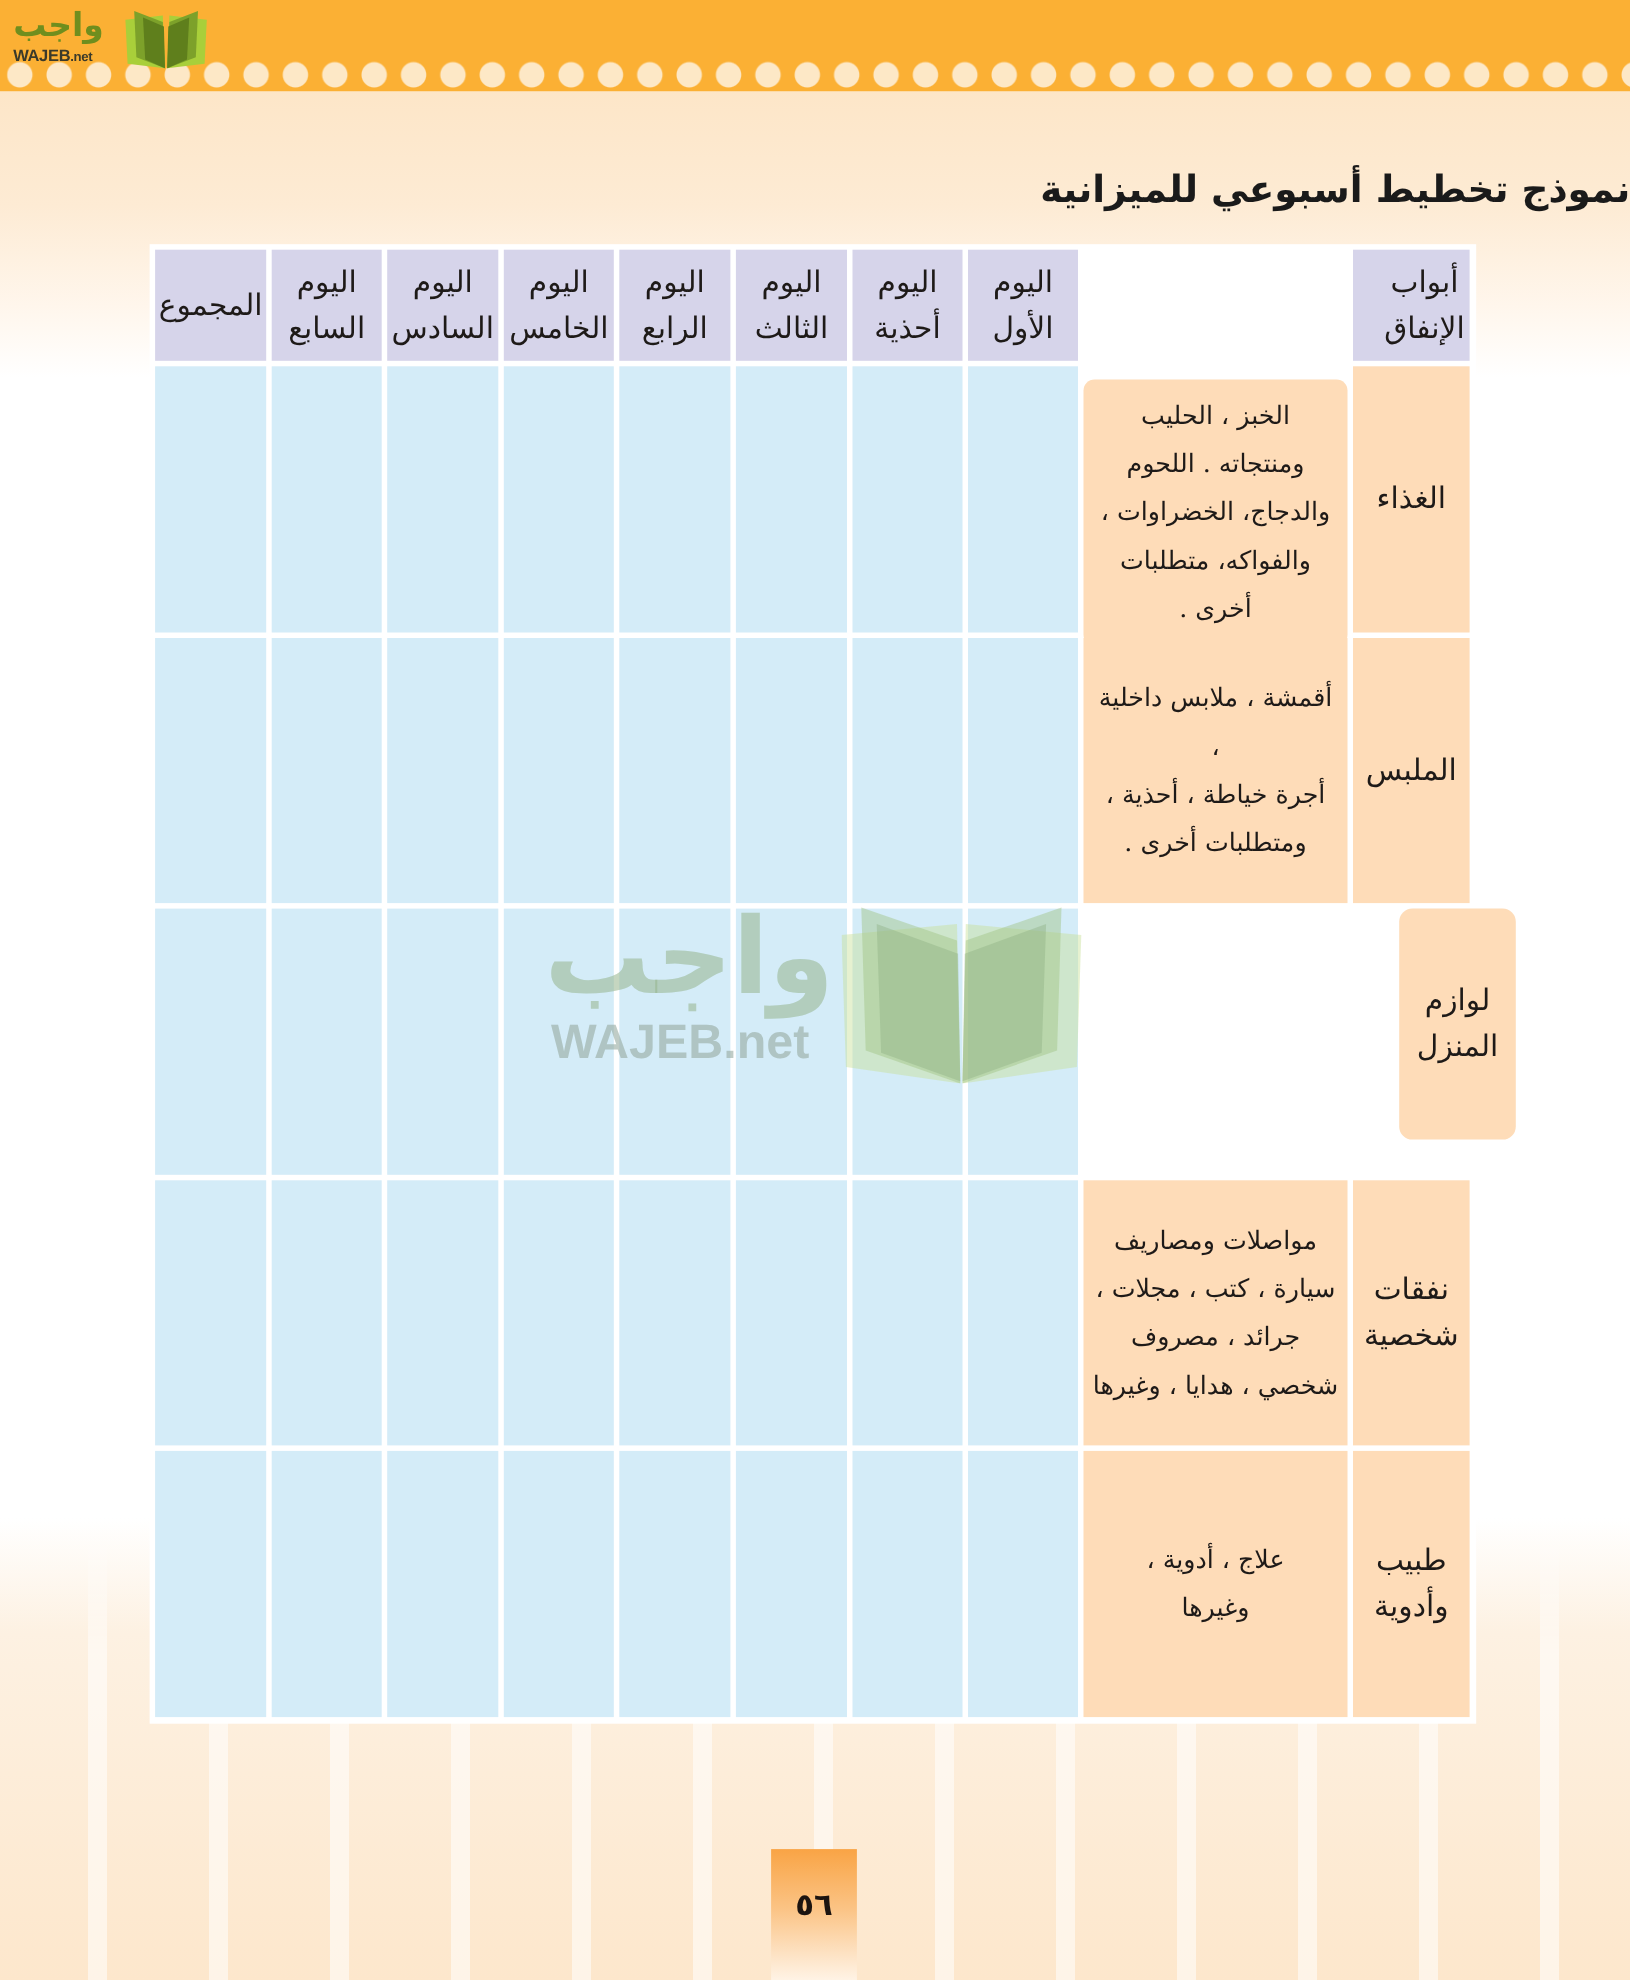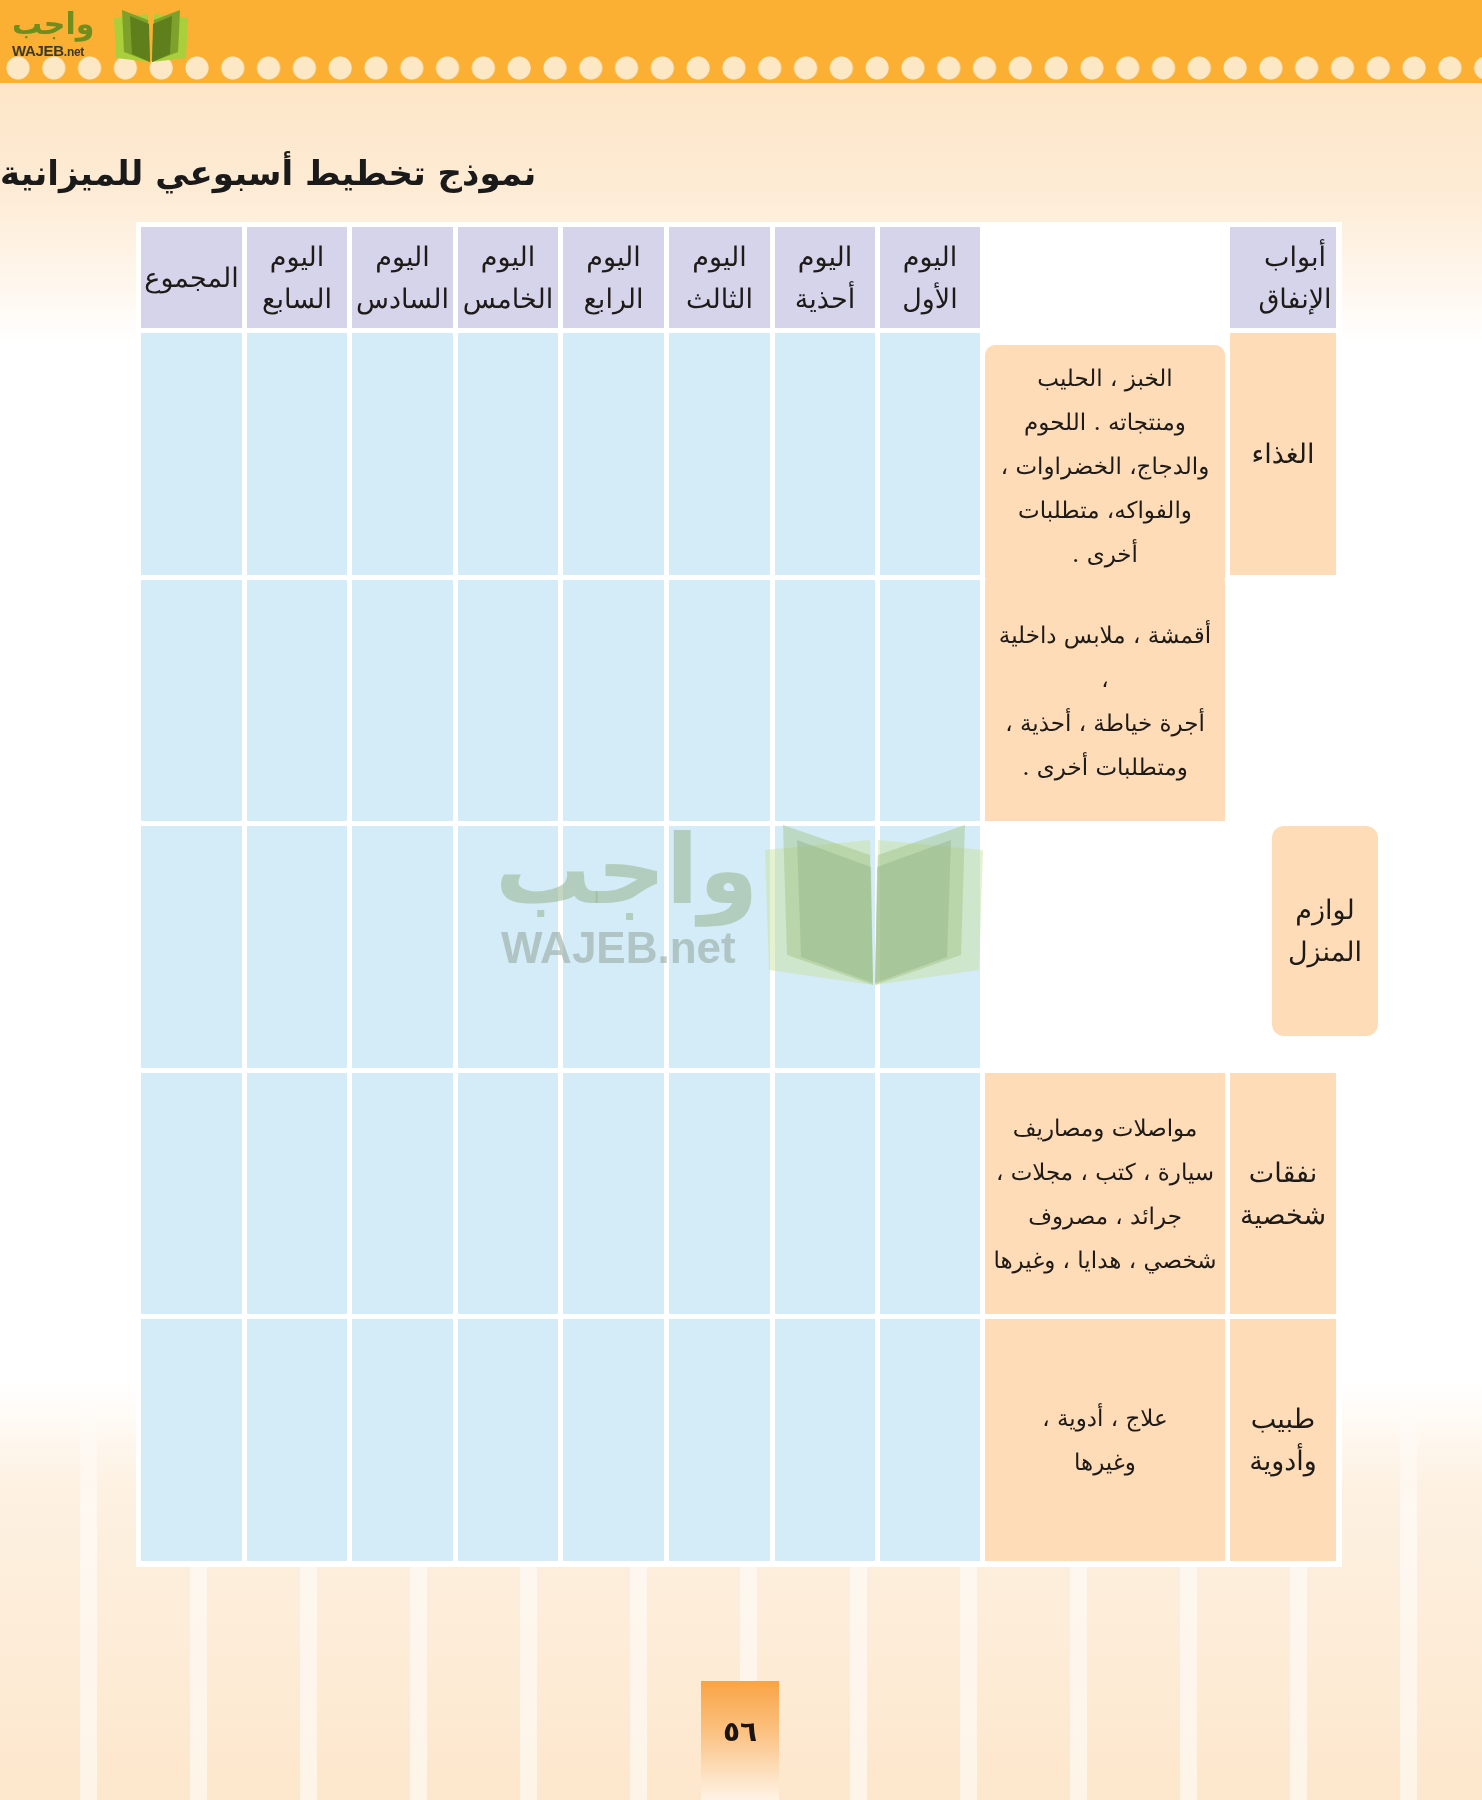--- a/index.html
+++ b/index.html
@@ -81,21 +81,21 @@
     }
     .logo-book {
       position: absolute;
       left: 100px; top: 0px;
       width: 82px; height: 60px;
     }
     .title {
       position: absolute;
       left: 0; top: 148px;
       width: 1482px;
-      text-align: left;
+      text-align: right;
       direction: rtl;
       font-family: "DejaVu Sans", sans-serif;
       font-weight: bold;
       font-size: 34px;
       color: #1a1a1a;
       line-height: 50px;
     }
     .table-wrap {
       position: absolute;
       left: 136px; top: 222px;
@@ -276,20 +276,25 @@
   </div>
   <div class="cell blank" style="left:744px; top:111px; width:100px; height:242px;"></div>
   <div class="cell blank" style="left:639px; top:111px; width:100px; height:242px;"></div>
   <div class="cell blank" style="left:533px; top:111px; width:101px; height:242px;"></div>
   <div class="cell blank" style="left:427px; top:111px; width:101px; height:242px;"></div>
   <div class="cell blank" style="left:322px; top:111px; width:100px; height:242px;"></div>
   <div class="cell blank" style="left:216px; top:111px; width:101px; height:242px;"></div>
   <div class="cell blank" style="left:111px; top:111px; width:100px; height:242px;"></div>
   <div class="cell blank" style="left:5px; top:111px; width:101px; height:242px;"></div>
 
+  <div class="cell cat" style="left:1094px; top:358px; width:106px; height:241px;">
+    <div>
+        <div>الملبس</div>
+      </div>
+  </div>
   <div class="cell desc" style="left:849px; top:358px; width:240px; height:241px;">
     <div>
       <div>أقمشة ، ملابس داخلية ،</div>
       <div>أجرة خياطة ، أحذية ،</div>
       <div>ومتطلبات أخرى .</div>
     </div>
   </div>
   <div class="cell blank" style="left:744px; top:358px; width:100px; height:241px;"></div>
   <div class="cell blank" style="left:639px; top:358px; width:100px; height:241px;"></div>
   <div class="cell blank" style="left:533px; top:358px; width:101px; height:241px;"></div>

